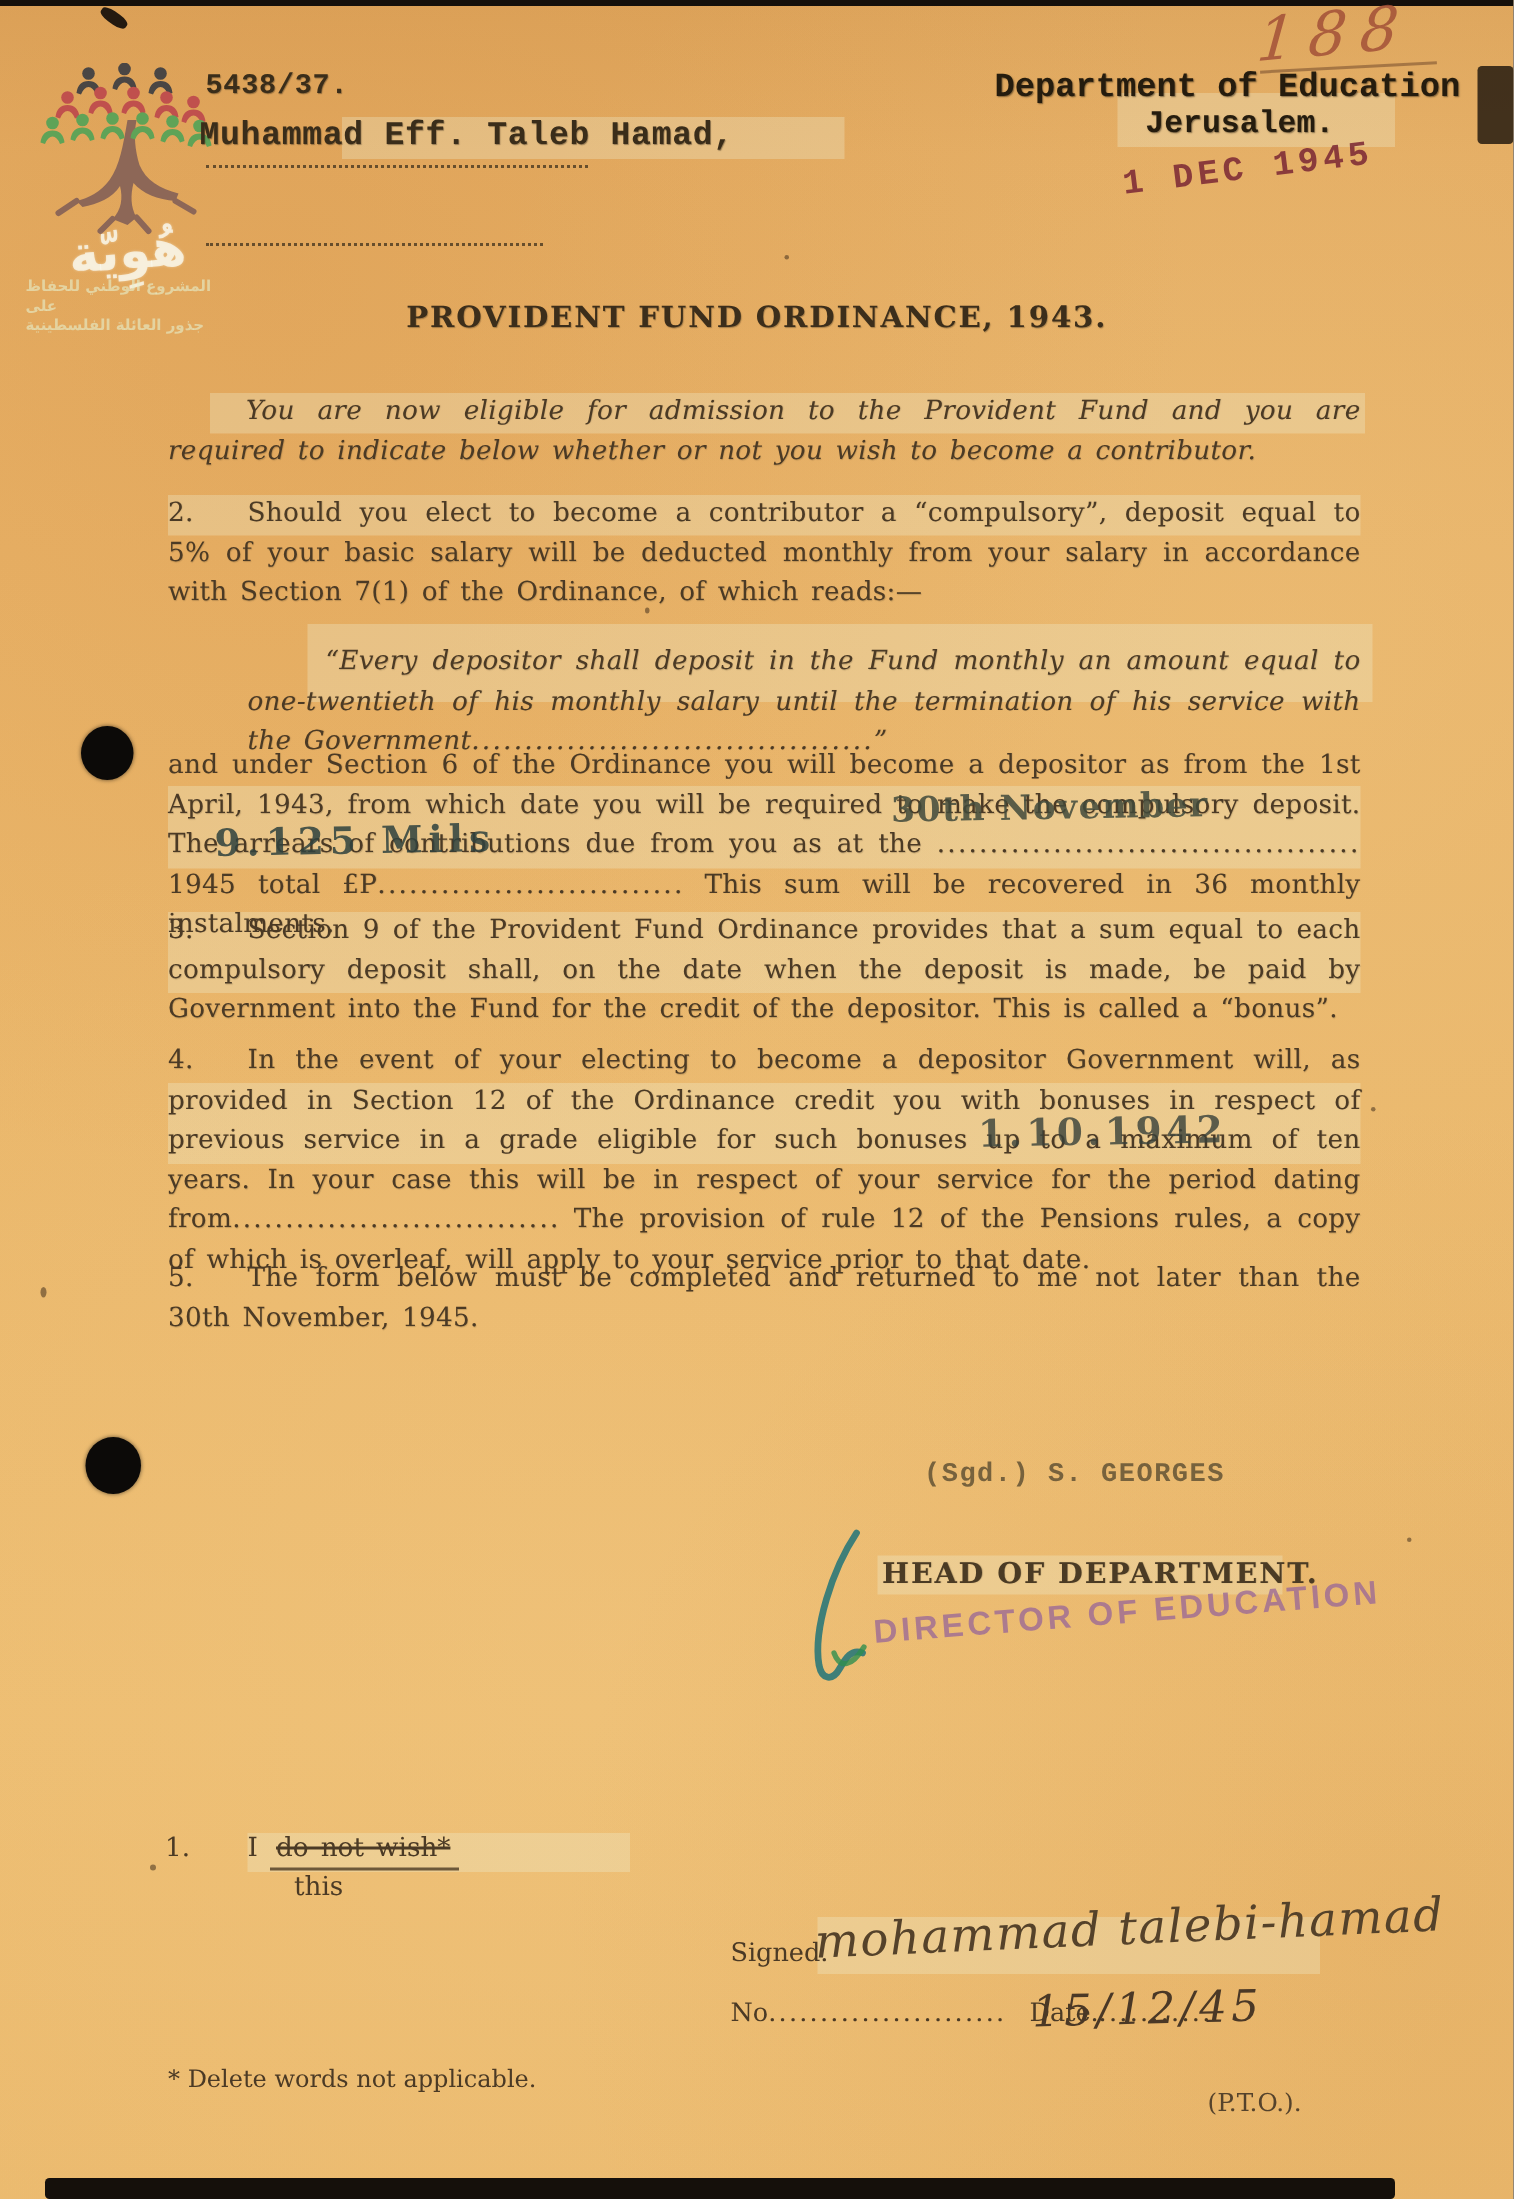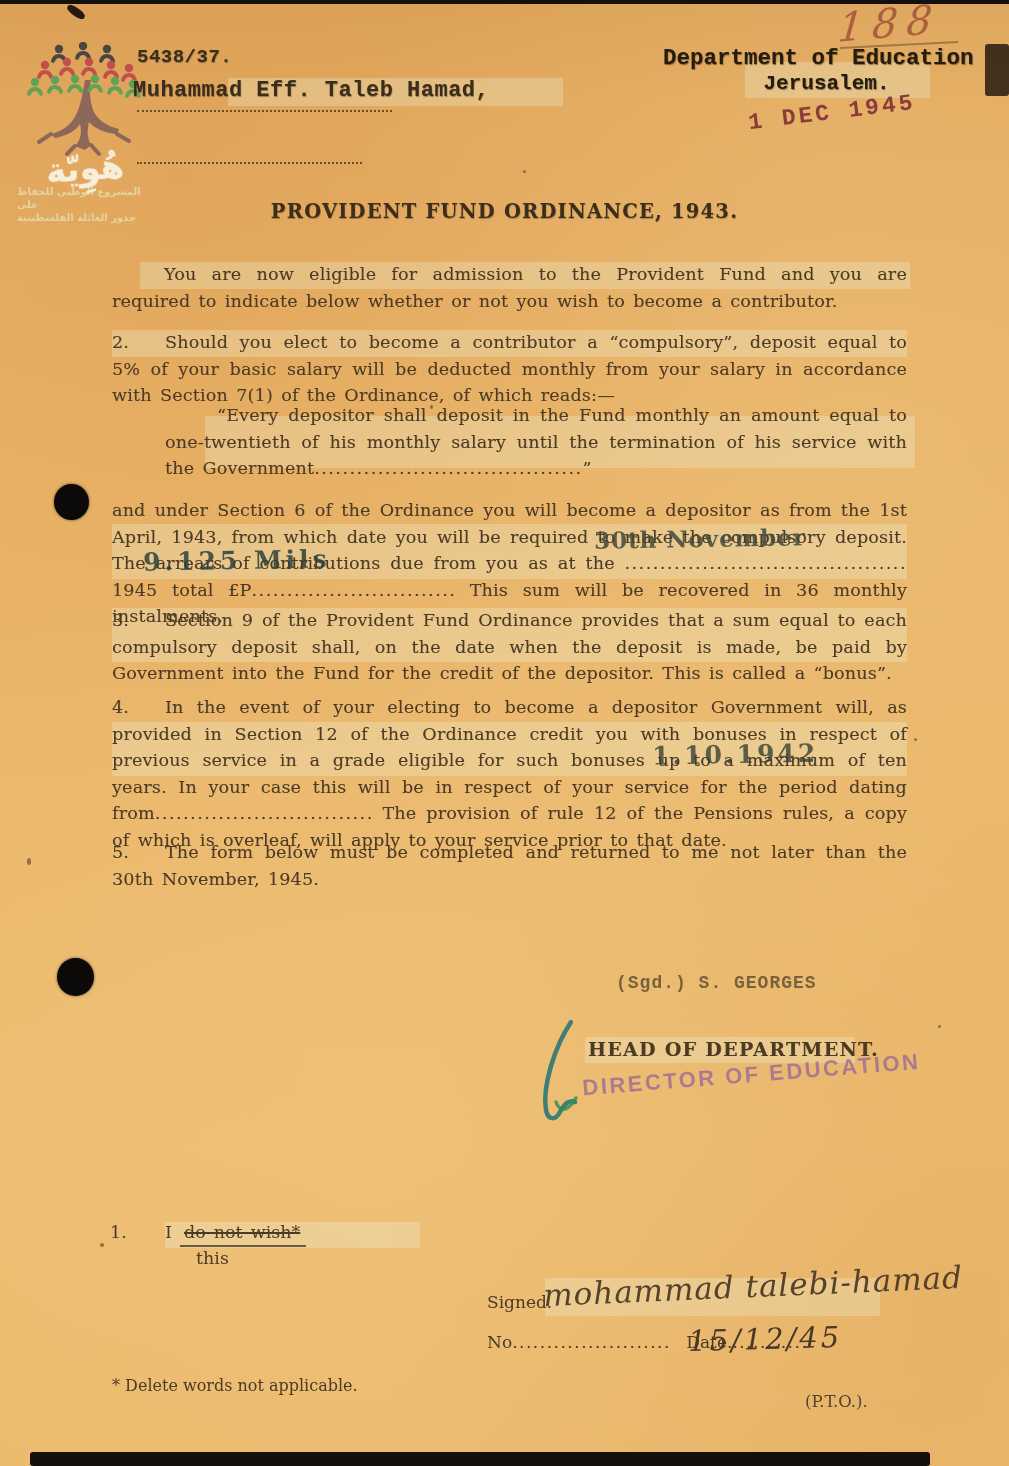--- a/index.html
+++ b/index.html
@@ -26,21 +26,21 @@
   .typed{color:#3a2d1a;text-shadow:.5px .5px .7px rgba(58,45,26,.45);letter-spacing:.5px;}
   .dept{color:#251c0e;text-shadow:.6px .6px 1px rgba(30,22,10,.5);}
 
   .para{
     width:795px;left:112px;
     font-size:17.5px;line-height:26.5px;color:#4b3a25;
     text-align:justify;word-spacing:2.5px;letter-spacing:.2px;
     text-shadow:.4px .4px .6px rgba(75,58,37,.25);
   }
   .pnum{display:inline-block;width:53px;}
-  .indent{text-indent:52px;}
+  .indent{text-indent:52px;font-style:italic;}
   .dots{letter-spacing:1.5px;}
 
   .stamp{font-weight:bold;white-space:nowrap;pointer-events:none;}
 
   .hand-ital{font-family:"DejaVu Serif", serif;font-style:italic;white-space:nowrap;}
 
   .dotline{border-bottom:2.5px dotted rgba(62,48,28,.75);height:0;}
 
   .option-frac{display:inline-block;position:relative;border-bottom:2px solid rgba(85,67,42,.85);padding:0 6px 3px 4px;}
   .option-frac .struck{text-decoration:line-through;text-decoration-thickness:1.5px;}
@@ -140,21 +140,21 @@
 
   <div class="abs hand-ital" style="left:838px;top:0px;font-size:40px;color:#a35138;letter-spacing:9px;transform:rotate(-5deg) skewX(-10deg);opacity:.85;">188</div>
   <div class="abs" style="left:840px;top:44px;width:118px;height:2px;background:rgba(140,95,55,.7);transform:rotate(-3deg);"></div>
 
   <div class="abs" style="left:0;top:200px;width:1009px;text-align:center;font-size:19.5px;font-weight:bold;color:#3c2e1b;letter-spacing:1.2px;text-shadow:.5px .5px .7px rgba(50,38,20,.35);">PROVIDENT FUND ORDINANCE, 1943.</div>
 
   <div class="abs para indent" style="top:261px;">You are now eligible for admission to the Provident Fund and you are required to indicate below whether or not you wish to become a contributor.</div>
 
   <div class="abs para" style="top:329px;"><span class="pnum">2.</span><span>Should you elect to become a contributor a “compulsory”, deposit equal to 5% of your basic salary will be deducted monthly from your salary in accordance with Section 7(1) of the Ordinance, of which reads:—</span></div>
 
-  <div class="abs para indent" style="left:165px;width:742px;top:402px;"><span>“Every depositor shall deposit in the Fund monthly an amount equal to one-twentieth of his monthly salary until the termination of his service with the Government</span><span class="dots">......................................”</span></div>
+  <div class="abs para indent" style="left:165px;width:742px;top:428px;"><span>“Every depositor shall deposit in the Fund monthly an amount equal to one-twentieth of his monthly salary until the termination of his service with the Government</span><span class="dots">......................................”</span></div>
 
   <div class="abs para" style="top:497px;"><span>and under Section 6 of the Ordinance you will become a depositor as from the 1st April, 1943, from which date you will be required to make the compulsory deposit. The arrears of contributions due from you as at the</span> <span class="dots">........................................</span> <span>1945 total £P</span><span class="dots">............................</span><span>. This sum will be recovered in 36 monthly instalments.</span></div>
 
   <div class="abs stamp" style="left:594px;top:525px;font-size:23px;color:#414a3b;letter-spacing:1px;opacity:.85;transform:rotate(-1deg);">30th November</div>
   <div class="abs stamp" style="left:143px;top:546px;font-size:25px;color:#2f423e;letter-spacing:4px;opacity:.85;transform:rotate(-1deg);">9.125 Mils</div>
 
   <div class="abs para" style="top:607px;"><span class="pnum">3.</span><span>Section 9 of the Provident Fund Ordinance provides that a sum equal to each compulsory deposit shall, on the date when the deposit is made, be paid by Government into the Fund for the credit of the depositor. This is called a “bonus”.</span></div>
 
   <div class="abs para" style="top:694px;"><span class="pnum">4.</span><span>In the event of your electing to become a depositor Government will, as provided in Section 12 of the Ordinance credit you with bonuses in respect of previous service in a grade eligible for such bonuses up to a maximum of ten years. In your case this will be in respect of your service for the period dating from</span><span class="dots">..............................</span><span>. The provision of rule 12 of the Pensions rules, a copy of which is overleaf, will apply to your service prior to that date.</span></div>
 

